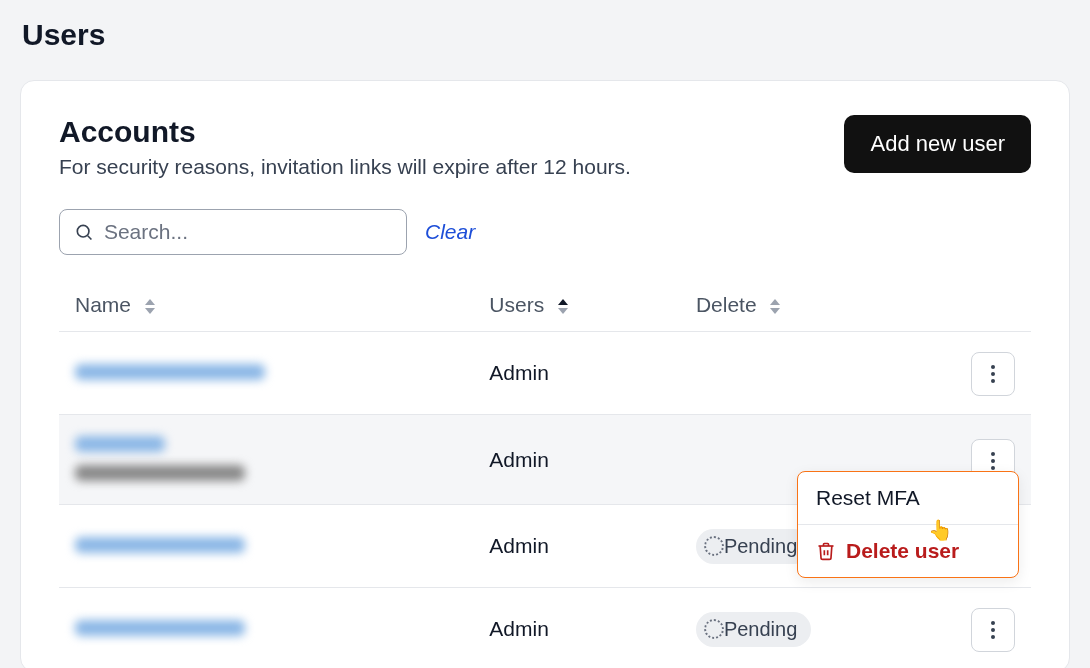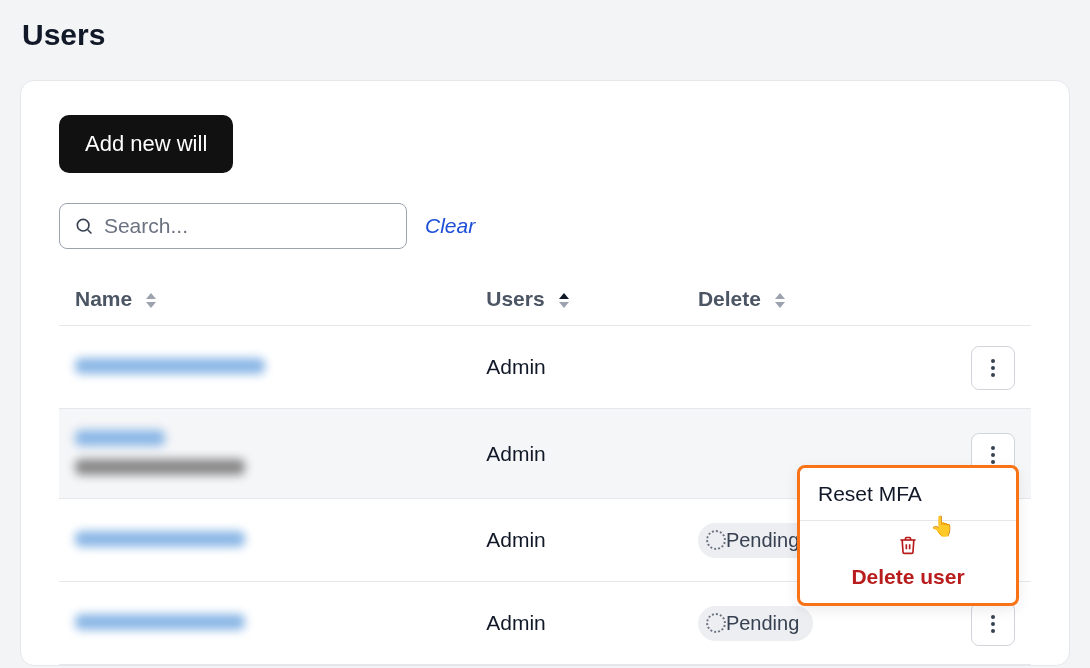--- a/index.html
+++ b/index.html
@@ -77,21 +77,21 @@
       cursor: pointer;
       font-style: italic;
     }
     table {
       width: 100%;
       border-collapse: collapse;
     }
     th {
       text-align: left;
       font-size: 21px;
-      font-weight: 700;
+      font-weight: 400;
       color: #4b5563;
       padding: 14px 16px;
       border-bottom: 1px solid #e5e7eb;
     }
     th .sort {
       display: inline-flex;
       flex-direction: column;
       margin-left: 8px;
       vertical-align: middle;
       line-height: 0;
@@ -161,56 +161,60 @@
       width: 4px; height: 4px;
       background: #374151;
       border-radius: 50%;
     }
     .menu {
       position: absolute;
       right: 12px;
       top: 56px;
       width: 222px;
       background: #fff;
-      border: 3px solid #f97316;
+      border: 1px solid #f97316;
       border-radius: 8px;
       box-shadow: 0 4px 14px rgba(0,0,0,0.08);
       z-index: 10;
       text-align: left;
     }
     .menu-item {
       padding: 14px 18px;
       font-size: 21px;
       cursor: pointer;
       display: flex;
       align-items: center;
       gap: 10px;
     }
     .menu-item.divider { border-top: 1px solid #e5e7eb; }
-    .menu-item.danger { color: #b91c1c; font-weight: 600; flex-direction: column; }
+    .menu-item.danger { color: #b91c1c; font-weight: 600; }
     .cursor {
       position: absolute;
       left: 130px;
       top: 46px;
       font-size: 20px;
       pointer-events: none;
     }
     .icon-search { width: 22px; height: 22px; stroke: #374151; stroke-width: 2; fill: none; }
     .icon-trash { width: 20px; height: 20px; stroke: #b91c1c; stroke-width: 2; fill: none; }
   </style>
 </head>
 <body>
 
 <div class="page-header">
   <h1>Users</h1>
 </div>
 
 <div class="card">
   <div class="card-top">
-    <button class="add-btn">Add new will</button>
+    <div>
+      <h2>Accounts</h2>
+      <p>For security reasons, invitation links will expire after 12 hours.</p>
+    </div>
+    <button class="add-btn">Add new user</button>
   </div>
 
   <div class="search-row">
     <div class="search-box">
       <svg class="icon-search" viewBox="0 0 24 24">
         <circle cx="11" cy="11" r="7"></circle>
         <line x1="21" y1="21" x2="16.5" y2="16.5"></line>
       </svg>
       <input type="text" placeholder="Search..." style="">
     </div>

